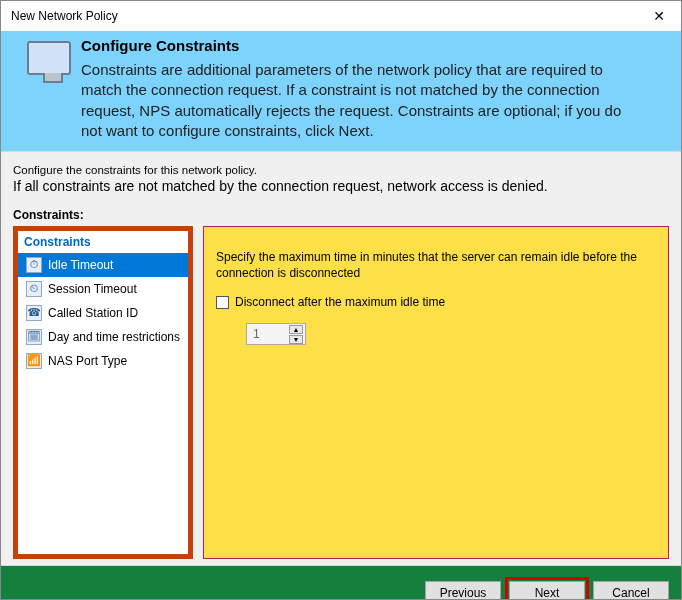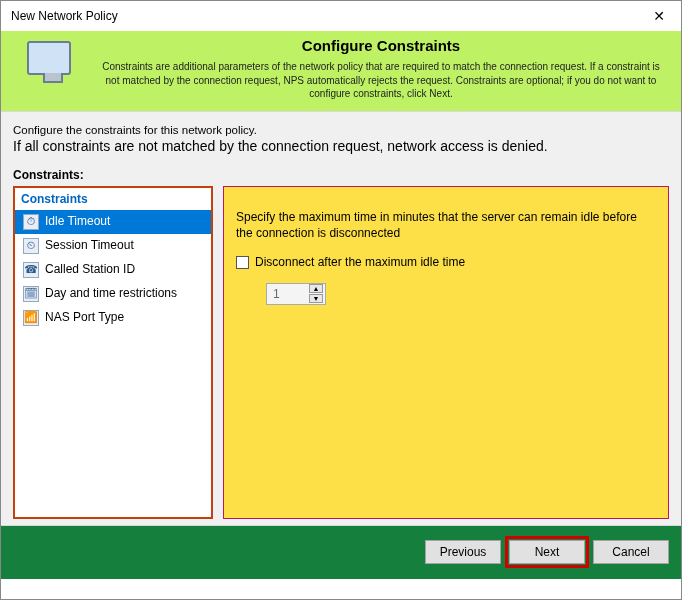--- a/index.html
+++ b/index.html
@@ -24,56 +24,55 @@
   }
   .titlebar .title { font-size: 12px; }
   .titlebar .close {
     width: 44px; height: 30px;
     display:flex;align-items:center;justify-content:center;
     font-size: 14px;
   }
   .header-area {
     display:flex;
     padding: 6px 10px 10px 20px;
-    background:#bef264;
-    gap: 24px;
-    text-align: center;
+    background:#7dd3fc;
+    gap: 4px;
   }
   .header-icon {
     width: 56px; height: 56px; flex:0 0 56px;
     position: relative;
     margin-top:4px;
   }
   .monitor {
     position:absolute; left:6px; top:0; width:44px; height:34px;
     background:#cfe2f6; border:2px solid #6a7d92; border-radius:3px;
   }
   .monitor::after{
     content:""; position:absolute; left:14px; bottom:-10px; width:16px;height:8px; background:#b9c4cf; border:2px solid #6a7d92; border-top:none;
   }
   .heading-text h1 {
     margin:0 0 6px 0; font-size:15px; font-weight:600;
   }
   .heading-text p {
-    margin:0; font-size:10px; color:#222; line-height:1.35;
+    margin:0; font-size:15px; color:#222; line-height:1.35;
     max-width: 560px;
   }
   .body-area {
     background:#f0f0f0;
     border-top:1px solid #d9d9d9;
     padding: 12px 12px 6px 12px;
     height: calc(100% - 30px - 100px - 54px);
     display:flex; flex-direction:column;
   }
   .instruct { font-size:11.5px; margin-bottom:2px; }
   .instruct2 { font-size:14px; margin-bottom:14px; }
   .section-label { font-weight:600; font-size:12px; margin-bottom:4px; }
   .panels { display:flex; gap:10px; flex:1; min-height:0; }
   .left-panel {
-    width:200px; border:2px solid #c2410c; background:#fff;
+    width:180px; border:5px solid #c2410c; background:#fff;
     display:flex; flex-direction:column;
   }
   .left-header {
     color:#0067c0; font-weight:600; font-size:12px;
     padding:4px 6px 4px 6px;
   }
   .tree-item {
     display:flex; align-items:center; gap:6px;
     padding:4px 6px 4px 8px; font-size:12px; cursor:default;
     line-height:1.2;

